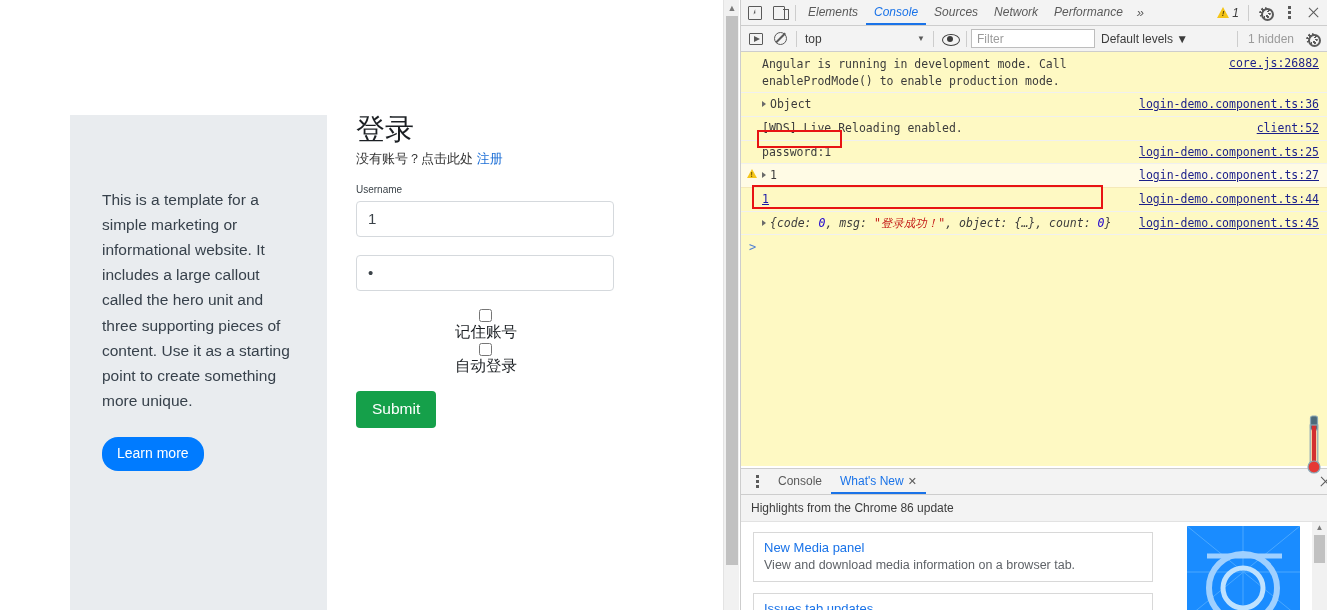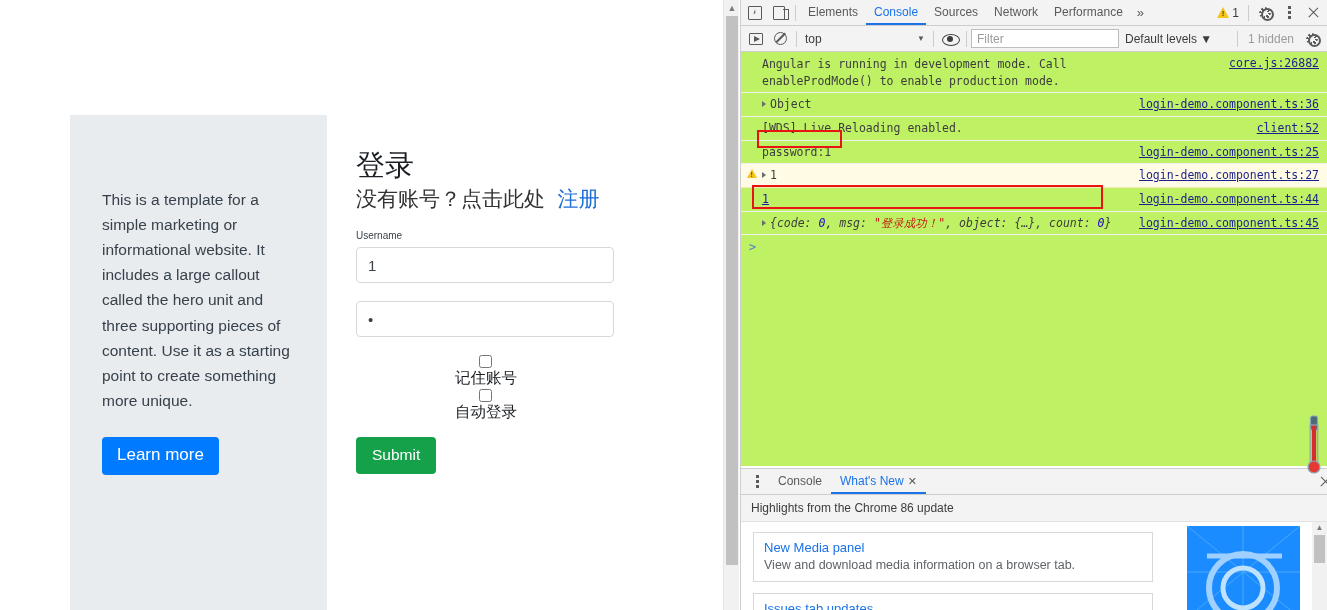--- a/index.html
+++ b/index.html
@@ -44,49 +44,48 @@
     font-size: 15.5px;
     line-height: 1.62;
     color: #37414b;
     margin: 0 0 24px 0;
   }
   #hero-btn {
     display: inline-block;
     background: #007bff;
     color: #ffffff;
     border: none;
-    border-radius: 4px;
-    font-size: 17px;
+    border-radius: 16px;
+    font-size: 14px;
     font-family: "Liberation Sans", sans-serif;
     padding: 9px 15px 10px 15px;
     cursor: pointer;
     line-height: 1.1;
   }
 
   
   #login {
     position: absolute;
     left: 356px; top: 112px;
     width: 260px;
-    margin-top: 36px;
   }
   #login-title {
     font-size: 29px;
     font-weight: normal;
     color: #1b1f23;
     margin: 0 0 4px 0;
     line-height: 1.2;
     font-family: "DejaVu Sans", sans-serif;
   }
   #login-sub {
-    font-size: 21px;
+    font-size: 13px;
     color: #333;
     margin: 0 0 16px 0;
     line-height: 1.3;
-    font-family: Liberation Mono, monospace;
+    font-family: Liberation Sans, sans-serif;
   }
   #login-sub a { color: #1d6fd6; text-decoration: none; }
   .field-label {
     display: block;
     font-size: 10px;
     color: #3b4349;
     margin: 0 0 6px 0;
   }
   .field-input {
     display: block;
@@ -166,20 +165,21 @@
 
   
   #dt-tabbar {
     position: relative;
     height: 26px;
     background: #f3f3f3;
     border-bottom: 1px solid #cdcdcd;
     display: flex;
     align-items: center;
     padding: 0 2px;
+    font-style: italic;
   }
   .dt-icon-btn {
     width: 24px; height: 24px;
     display: flex; align-items: center; justify-content: center;
     cursor: pointer;
   }
   .dt-sep {
     width: 1px; height: 16px;
     background: #cdcdcd;
     margin: 0 4px;
@@ -280,21 +280,21 @@
     font-size: 12px;
     color: #3c3c3c;
     padding: 0 4px;
     width: 128px;
     display: flex; align-items: center;
     justify-content: space-between;
     cursor: pointer;
   }
   #ctx-select .caret { font-size: 8px; color: #5a5a5a; }
   #filter-input {
-    width: 148px; height: 19px;
+    width: 124px; height: 19px;
     border: 1px solid #bdbdbd;
     background: #fff;
     font-size: 12px;
     color: #3c3c3c;
     padding: 0 5px;
     font-family: "Liberation Sans", sans-serif;
     outline: none;
   }
   #filter-input::placeholder { color: #9b9b9b; }
   #levels-select {
@@ -384,21 +384,21 @@
     width: 0; height: 0;
     border-left: 6px solid #5a5a5a;
     border-top: 3.5px solid transparent;
     border-bottom: 3.5px solid transparent;
   }
 
   
   #console-body {
     position: relative;
     height: 414px;
-    background: #bef264;
+    background: #fef9c3;
     overflow: hidden;
     font-family: "DejaVu Sans Mono", monospace;
   }
   .cons-row {
     position: relative;
     border-bottom: 1px solid #f0f0f0;
     padding: 3px 8px 3px 0;
     font-size: 11.5px;
     line-height: 1.45;
     color: #3c3c3c;

